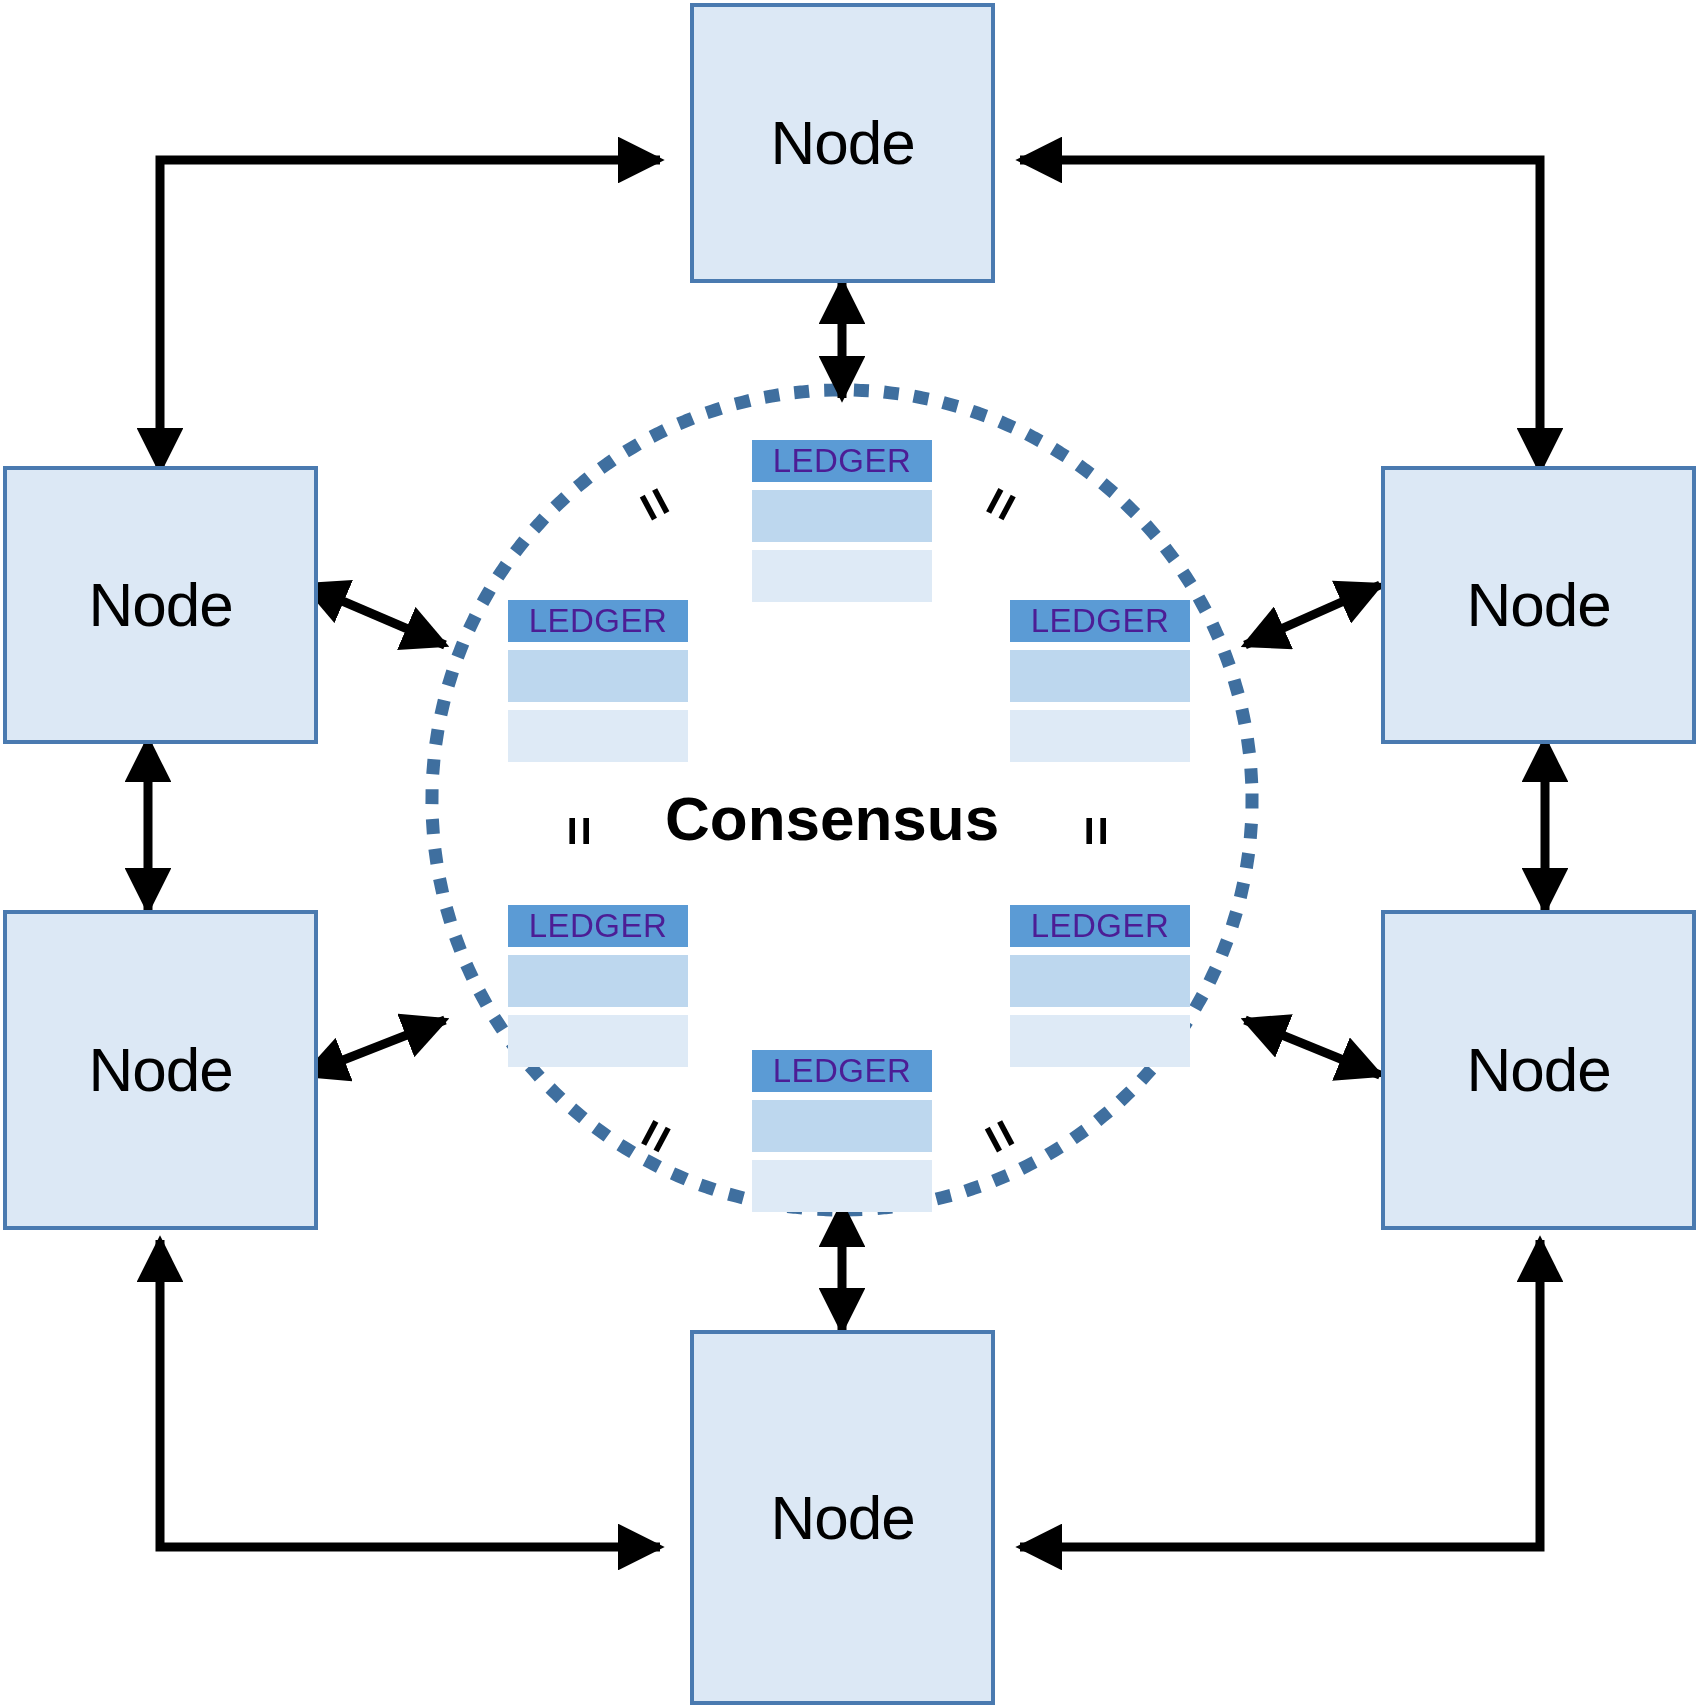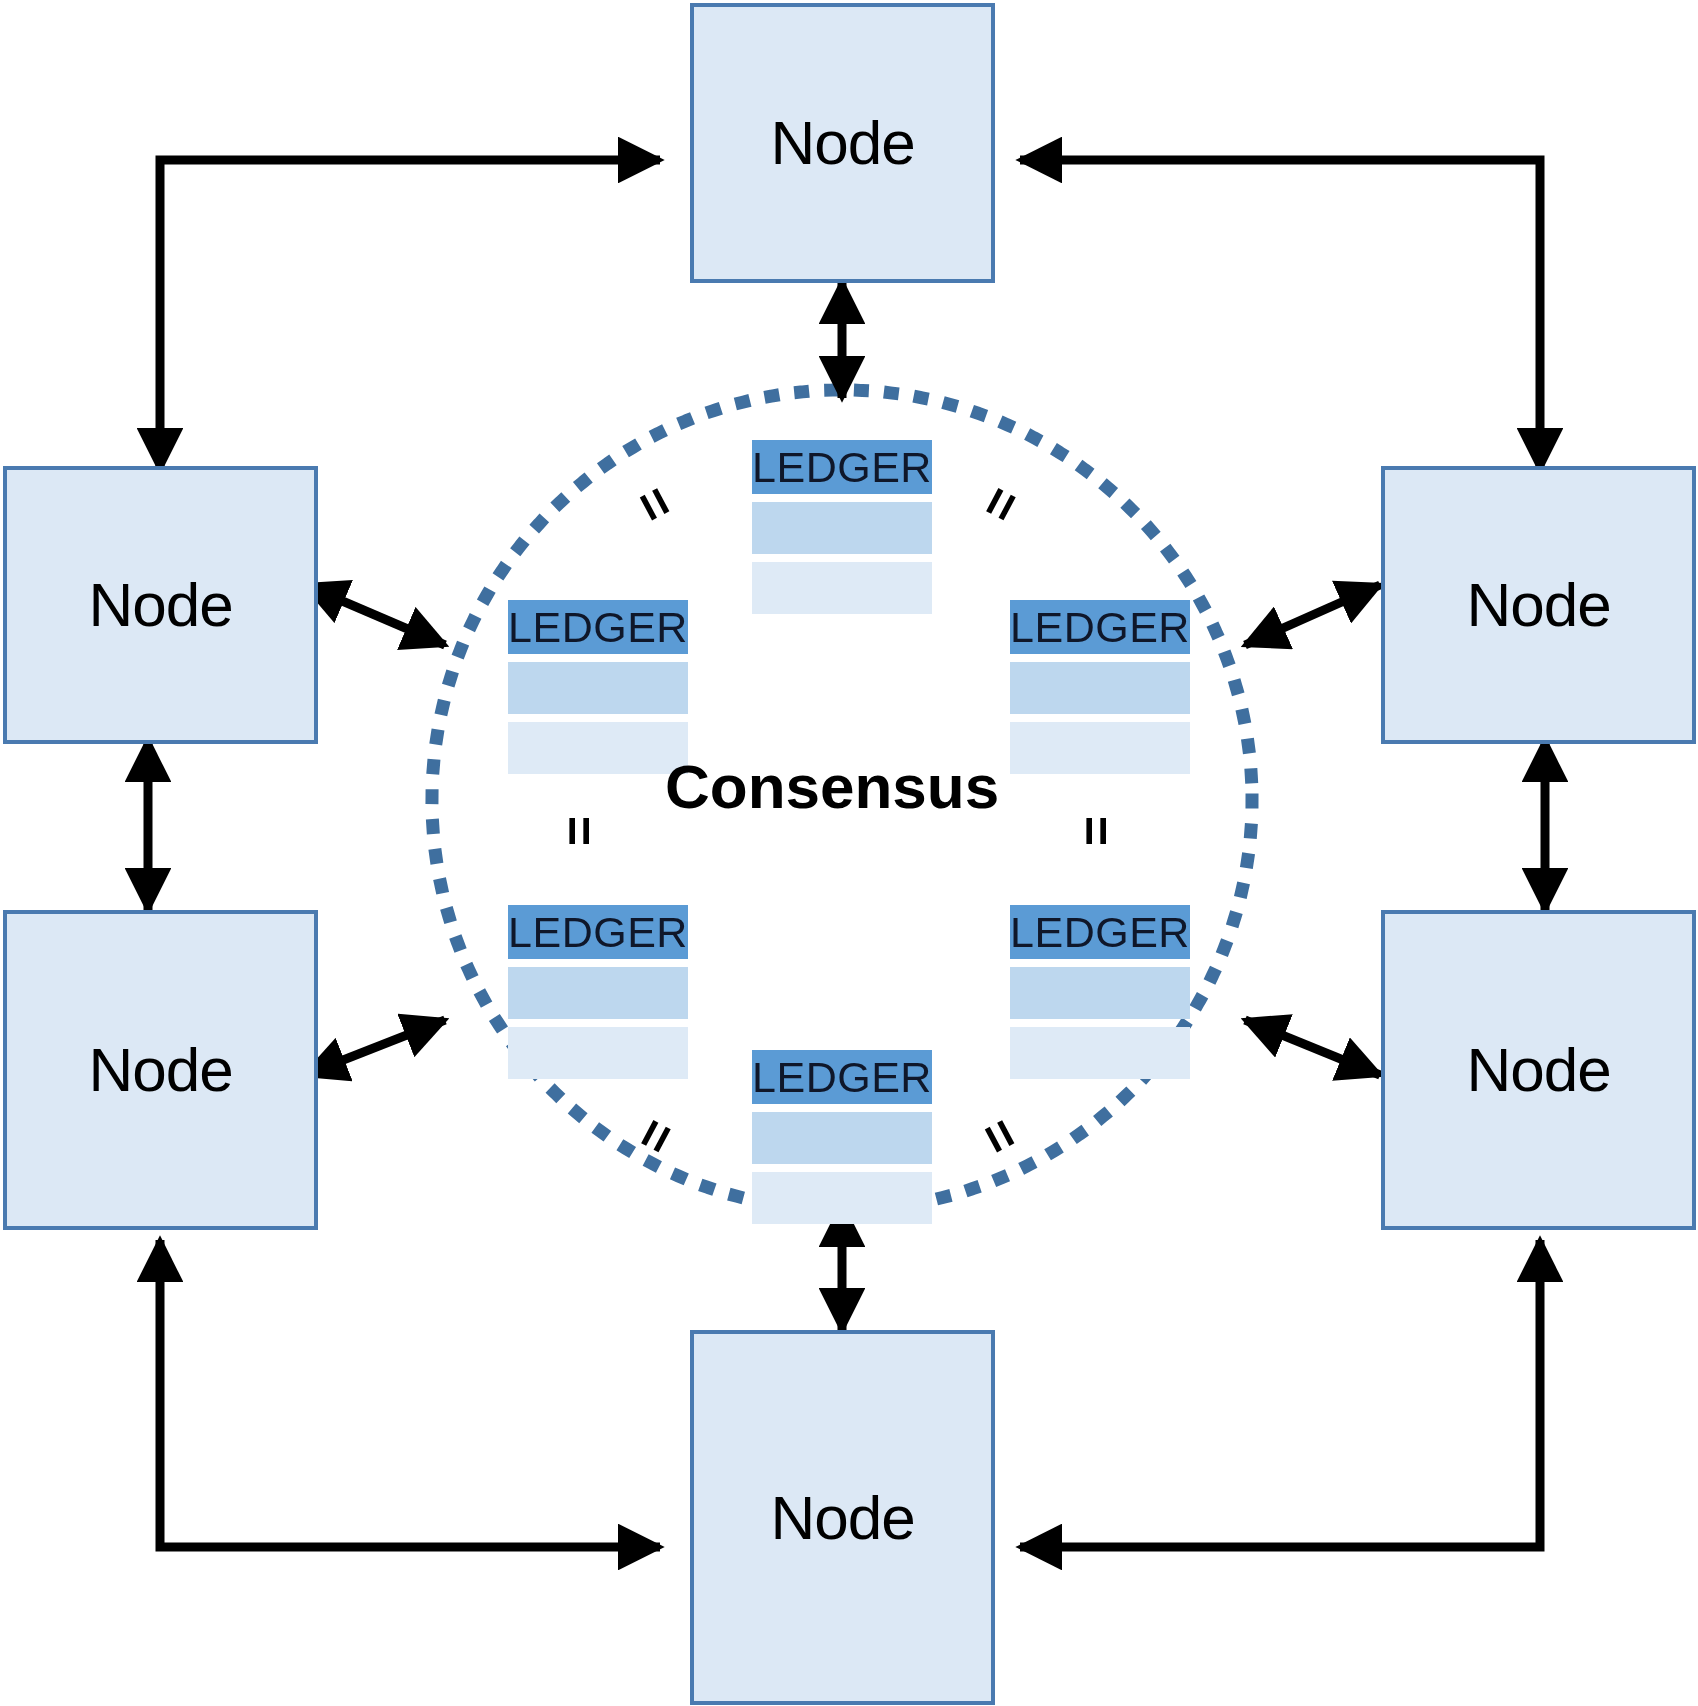--- a/index.html
+++ b/index.html
@@ -41,25 +41,25 @@
     color: #000000;
     letter-spacing: -1px;
     line-height: 1;
   }
   .ledger {
     position: absolute;
     width: 180px;
   }
   .ledger-head {
     background: #5b9bd5;
-    color: #0f172a;
-    font-family: "Liberation Sans", sans-serif;
-    font-size: 43px;
+    color: #4c1d95;
+    font-family: "Liberation Sans", sans-serif;
+    font-size: 33px;
     letter-spacing: 0.5px;
-    height: 54px;
+    height: 42px;
     display: flex;
     align-items: center;
     justify-content: center;
     box-sizing: border-box;
   }
   .ledger-bar-1 {
     background: #bdd7ee;
     height: 52px;
     margin-top: 8px;
   }
@@ -191,15 +191,15 @@
   <div class="eq-mark" style="left:985px; top:478px; transform:rotate(-62deg);">=</div>
 
   <div class="eq-mark" style="left:565px; top:805px; transform:rotate(90deg);">=</div>
 
   <div class="eq-mark" style="left:1082px; top:805px; transform:rotate(90deg);">=</div>
 
   <div class="eq-mark" style="left:640px; top:1110px; transform:rotate(-62deg);">=</div>
 
   <div class="eq-mark" style="left:985px; top:1110px; transform:rotate(62deg);">=</div>
 
-  <div class="consensus-label" style="left:665px; top:756px;">Consensus</div>
+  <div class="consensus-label" style="left:665px; top:788px;">Consensus</div>
 
 </div>
 
 </body></html>

